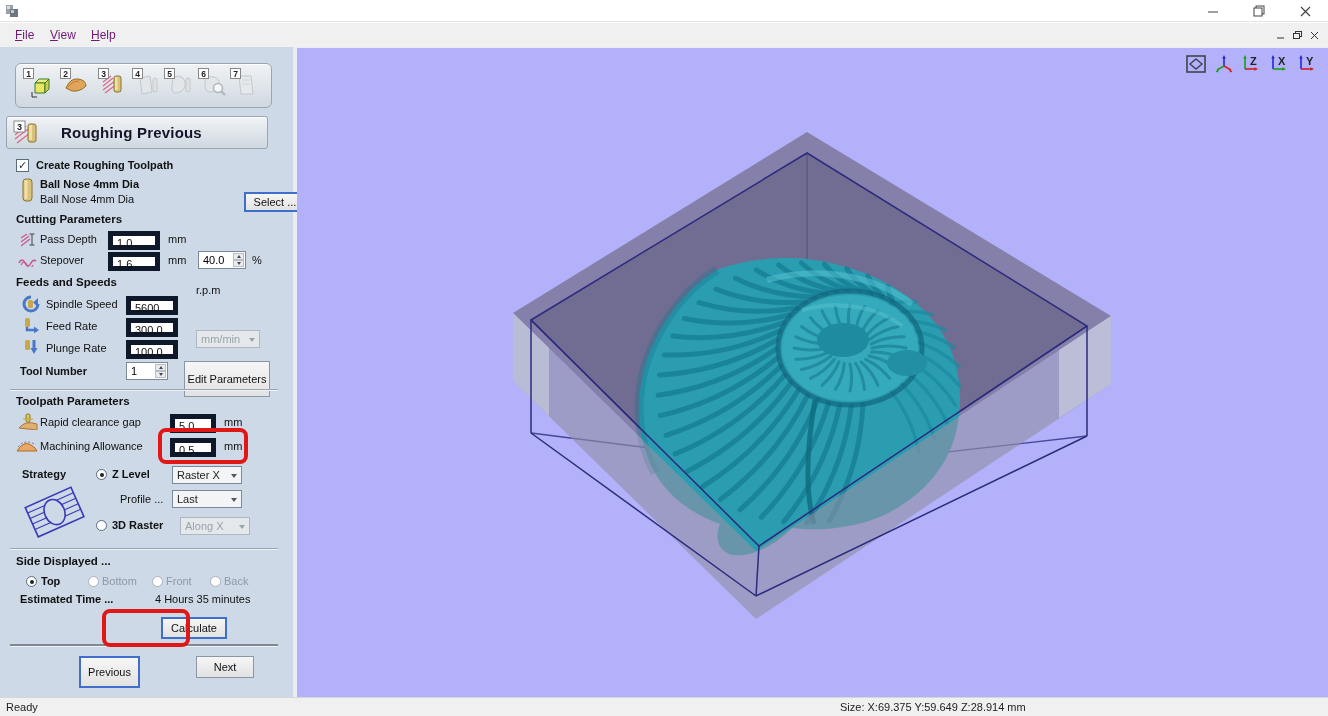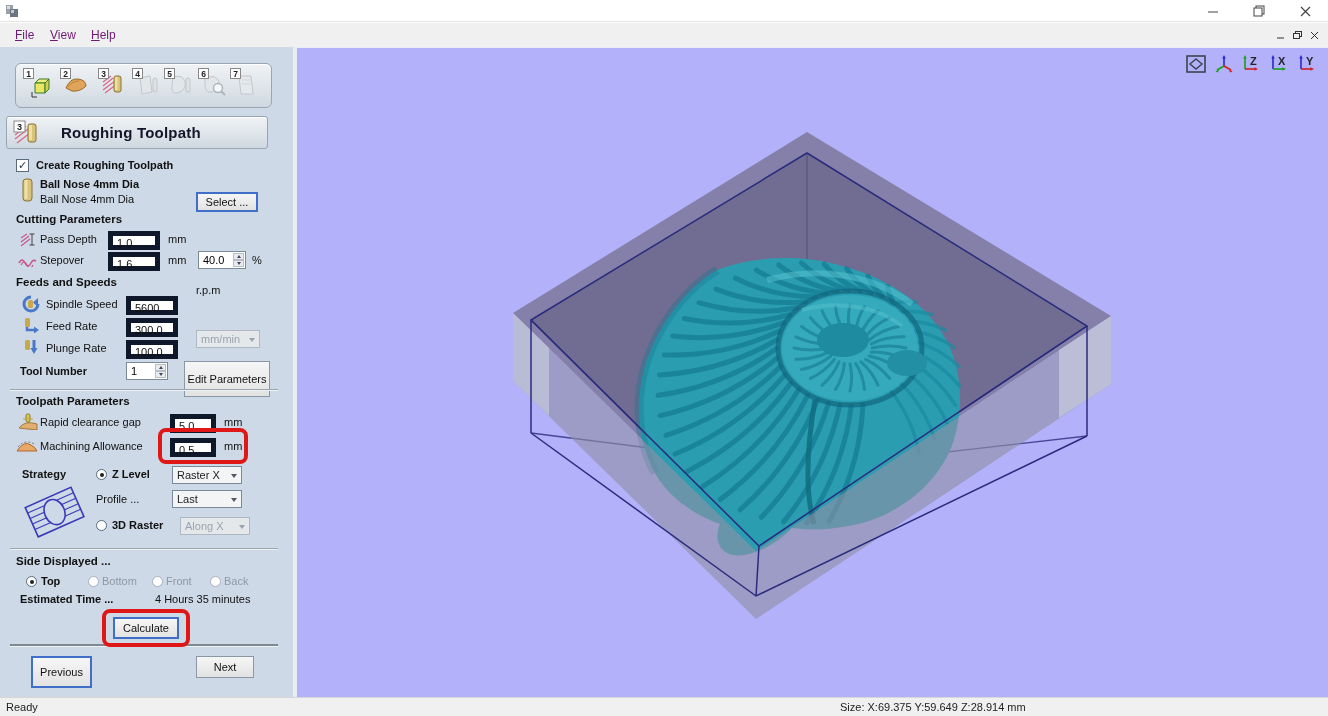--- a/index.html
+++ b/index.html
@@ -27,21 +27,21 @@
   #panel-header { position:absolute; left:6px; top:69px; width:262px; height:33px; border-radius:3px; display:flex; align-items:center; }
   #header-title { font-size:15px; font-weight:bold; color:#15152a; margin-left:14px; letter-spacing:.2px; }
 
   .lbl  { font-size:11px; color:#111; white-space:nowrap; }
   .bold { font-weight:bold; }
   .gray { color:#8e99a4; }
   .hd   { font-size:11.5px; font-weight:bold; color:#111; position:absolute; }
   .inp  { position:absolute; background:#fff; border:5px solid #0f172a; font-size:11px; color:#111; padding:1px 4px; height:19px; line-height:13px; }
   .unit { position:absolute; font-size:11px; color:#111; }
   .btn  { position:absolute; background:linear-gradient(#f6f6f6,#e2e2e2); border:1px solid #8a98a6; font-size:11px; color:#111; display:flex; align-items:center; justify-content:center; }
-  .btn.focus { border:2px solid #3f6fc8; }
+  .btn.focus { border:2px solid #3f6fc8;margin-left:48px; }
   .combo { position:absolute; height:18px; background:#f2f4f6; border:1px solid #7b8a9a; font-size:11px; color:#222; padding:2px 16px 0 4px; }
   .combo .chev { position:absolute; right:4px; top:7px; width:0; height:0; border-left:3.5px solid transparent; border-right:3.5px solid transparent; border-top:4px solid #556; }
   .combo.disabled { background:#e4e8eb; color:#9aa3ad; border-color:#aeb8c2; }
   .combo.disabled .chev { border-top-color:#9aa3ad; }
   .spin { position:absolute; height:18px; background:#fff; border:1px solid #7b8a9a; font-size:11px; padding:2px 14px 0 4px; }
   .spin .up,.spin .dn { position:absolute; right:1px; width:11px; height:7px; background:#e8ecef; border:1px solid #b6bec6; display:flex; align-items:center; justify-content:center; }
   .spin .up{ top:1px;} .spin .dn{ bottom:1px;}
   .spin .up::after { content:""; border-left:2.5px solid transparent; border-right:2.5px solid transparent; border-bottom:3px solid #445; }
   .spin .dn::after { content:""; border-left:2.5px solid transparent; border-right:2.5px solid transparent; border-top:3px solid #445; }
   .checkbox { position:absolute; width:13px; height:13px; background:#fff; border:1px solid #5a6b7c; color:#20304a; font-size:11px; line-height:11px; text-align:center; }
@@ -177,21 +177,21 @@
     <div id="panel-header" class="bar3d">
       <svg width="34" height="30" style="margin-left:6px">
           <g stroke="#d86a8a" stroke-width="1.3">
             <path d="M2,13 l9,-7 M2,17 l11,-9 M2,21 l13,-10 M4,25 l13,-10" fill="none"></path>
           </g>
           <rect x="15" y="6" width="8" height="18" rx="2" fill="#d9c27c" stroke="#8a7434"></rect>
           <rect x="16" y="7" width="3" height="15" fill="#efe0a8"></rect>
           <rect x="1" y="3" width="11" height="11" fill="#fff" stroke="#888"></rect>
           <text x="6.5" y="12" font-size="9" font-weight="bold" text-anchor="middle" fill="#222">3</text>
         </svg>
-      <span id="header-title">Roughing Toolpath</span>
+      <span id="header-title">Roughing Previous</span>
     </div>
 
     <div class="checkbox" style="left:16px;top:112px">✓</div>
     <span class="lbl bold abs" style="left:36px;top:112px">Create Roughing Toolpath</span>
 
     <svg class="icon" style="left:22px;top:131px" width="12" height="28">
         <rect x="1" y="1" width="9" height="22" rx="3" fill="#d9c27c" stroke="#8a7434"></rect>
         <rect x="2.5" y="2" width="3" height="19" fill="#efe0a8"></rect>
       </svg>
     <span class="lbl bold abs" style="left:40px;top:131px">Ball Nose 4mm Dia</span>
@@ -269,21 +269,21 @@
     <span class="lbl abs" style="left:40px;top:393px">Machining Allowance</span>
     <div class="inp" style="left:170px;top:391px;width:46px">0.5</div>
     <span class="unit" style="left:224px;top:393px">mm</span>
     <div class="redbox" style="left:158px;top:381px;width:90px;height:36px"></div>
 
     <span class="lbl bold abs" style="left:22px;top:421px">Strategy</span>
     <div class="radio sel" style="left:96px;top:422px"></div>
     <span class="lbl bold abs" style="left:112px;top:421px">Z Level</span>
     <div class="combo" style="left:172px;top:419px;width:70px"><span>Raster X</span><span class="chev"></span></div>
 
-    <span class="lbl abs" style="left:96px;top:446px">Profile ...</span>
+    <span class="lbl abs" style="left:120px;top:446px">Profile ...</span>
     <div class="combo" style="left:172px;top:443px;width:70px"><span>Last</span><span class="chev"></span></div>
 
     <svg class="icon" style="left:22px;top:437px" width="66" height="58">
       <g transform="rotate(-24 33 29)" stroke="#3a3ab8" stroke-width="1.6" fill="none">
         <rect x="8" y="12" width="50" height="32"></rect>
         <path d="M8,18 h50 M8,24 h50 M8,30 h50 M8,36 h50" stroke-width="1.1"></path>
         <ellipse cx="33" cy="28" rx="10" ry="13" fill="#cdd9e6"></ellipse>
       </g>
     </svg>
 

